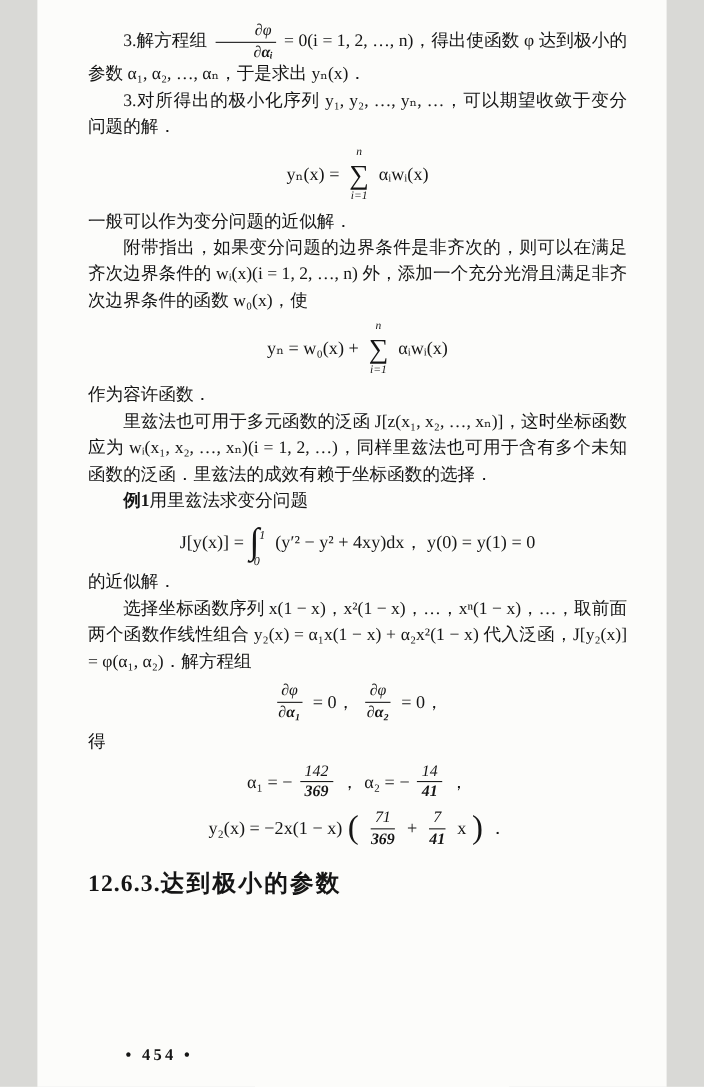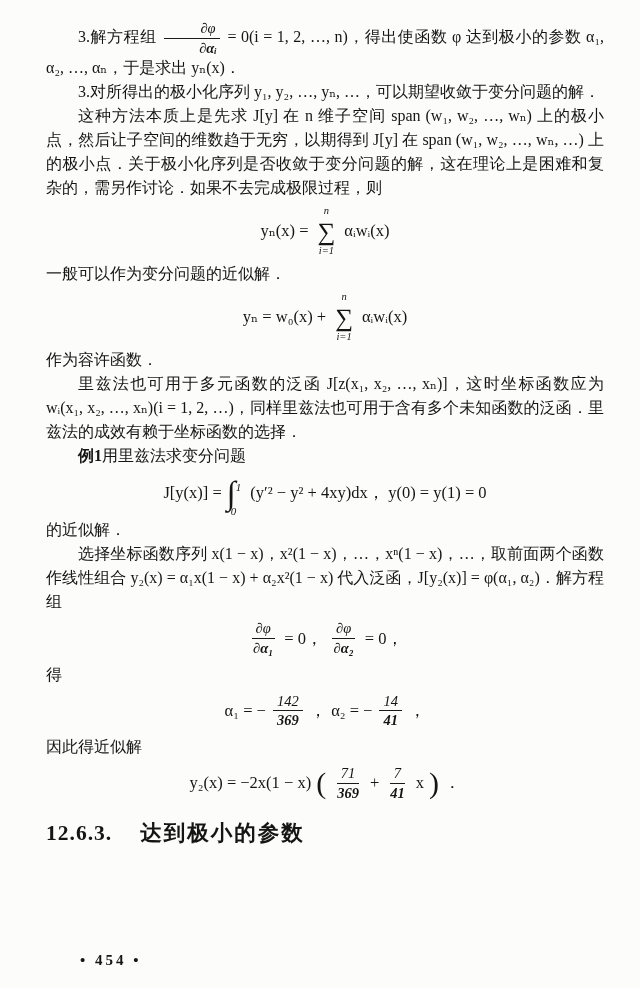--- a/index.html
+++ b/index.html
@@ -1,18 +1,18 @@
 <!DOCTYPE html>
 <html lang="zh"><head>
 <meta charset="utf-8">
 <style>
   * { margin: 0; padding: 0; box-sizing: border-box; }
   body { background: #d9d9d6; font-family: "Liberation Serif", "DejaVu Serif", serif; }
   .page {
-    width: 640px; height: 988px;
+    width: 572px; height: 988px;
     margin: 0 auto;
     background: #fcfcfa;
     color: #151515;
     font-size: 16px;
     line-height: 24px;
     padding: 20px 36px 0 46px;
     position: relative;
     overflow: hidden;
   }
   .para { text-align: justify; }
@@ -72,21 +72,20 @@
   }
   .int-limits .int-dn { transform: translateX(-5px); }
 
   .bigp { font-size: 30px; font-weight: 400; line-height: 1; font-style: normal; }
 
   .ex-label { font-weight: bold; margin-right: 0; }
 
   .section-heading {
     display: flex;
     align-items: baseline;
-    gap: 28px;
     font-size: 21.5px;
     font-weight: bold;
     margin: 20px 0 16px 0;
     letter-spacing: 2px;
   }
   .section-heading .sec-num { letter-spacing: 1px; }
 
   .page-number {
     position: absolute;
     left: 62px;
@@ -102,34 +101,34 @@
 
 <div class="page">
 
   <p class="para indent"><span>3.解方程组 </span><span class="frac">
         <span class="num">∂φ</span>
         <span class="den">∂αᵢ</span>
       </span><span> = 0(i = 1, 2, …, n)，得出使函数 φ 达到极小的参数 α₁, α₂, …, αₙ，于是求出 yₙ(x)．</span></p>
 
   <p class="para indent"><span>3.对所得出的极小化序列 y₁, y₂, …, yₙ, …，可以期望收敛于变分问题的解．</span></p>
 
-  <p class="para indent"><span>这种方法本质上是先求 J[y] 在 n 维子空间 span (w₁, w₂, …, wₙ) 上的极小点，然后让子空间的维数趋于无穷，以期得到 J[y] 在 span (w₁, w₂, …, wₙ, …) 上的极小点．关于极小化序列是否收敛于变分问题的解，这在理论上是困难和复杂的，需另作讨论．如果不去完成极限过程，则</span></p>
 
   <div class="formula">
     <span class="fml">yₙ(x) =</span>
     <span class="sum">
       <span class="sum-up">n</span>
       <span class="sum-sigma">∑</span>
       <span class="sum-low">i=1</span>
     </span>
     <span class="fml">αᵢwᵢ(x)</span>
   </div>
 
   <p class="para noindent"><span>一般可以作为变分问题的近似解．</span></p>
 
+  <p class="para indent"><span>附带指出，如果变分问题的边界条件是非齐次的，则可以在满足齐次边界条件的 wᵢ(x)(i = 1, 2, …, n) 外，添加一个充分光滑且满足非齐次边界条件的函数 w₀(x)，使</span></p>
 
   <div class="formula">
     <span class="fml">yₙ = w₀(x) +</span>
     <span class="sum">
       <span class="sum-up">n</span>
       <span class="sum-sigma">∑</span>
       <span class="sum-low">i=1</span>
     </span>
     <span class="fml">αᵢwᵢ(x)</span>
   </div>
@@ -179,21 +178,20 @@
       </span>
     <span class="fml">，</span>
     <span class="fml">α₂ = −</span>
     <span class="frac">
         <span class="num">14</span>
         <span class="den">41</span>
       </span>
     <span class="fml">，</span>
   </div>
 
-  <p class="para noindent"><span>因此得近似解</span></p>
 
   <div class="formula">
     <span class="fml">y₂(x) = −2x(1 − x)</span>
     <span class="bigp">(</span>
     <span class="frac">
         <span class="num">71</span>
         <span class="den">369</span>
       </span>
     <span class="fml">+</span>
     <span class="frac">

